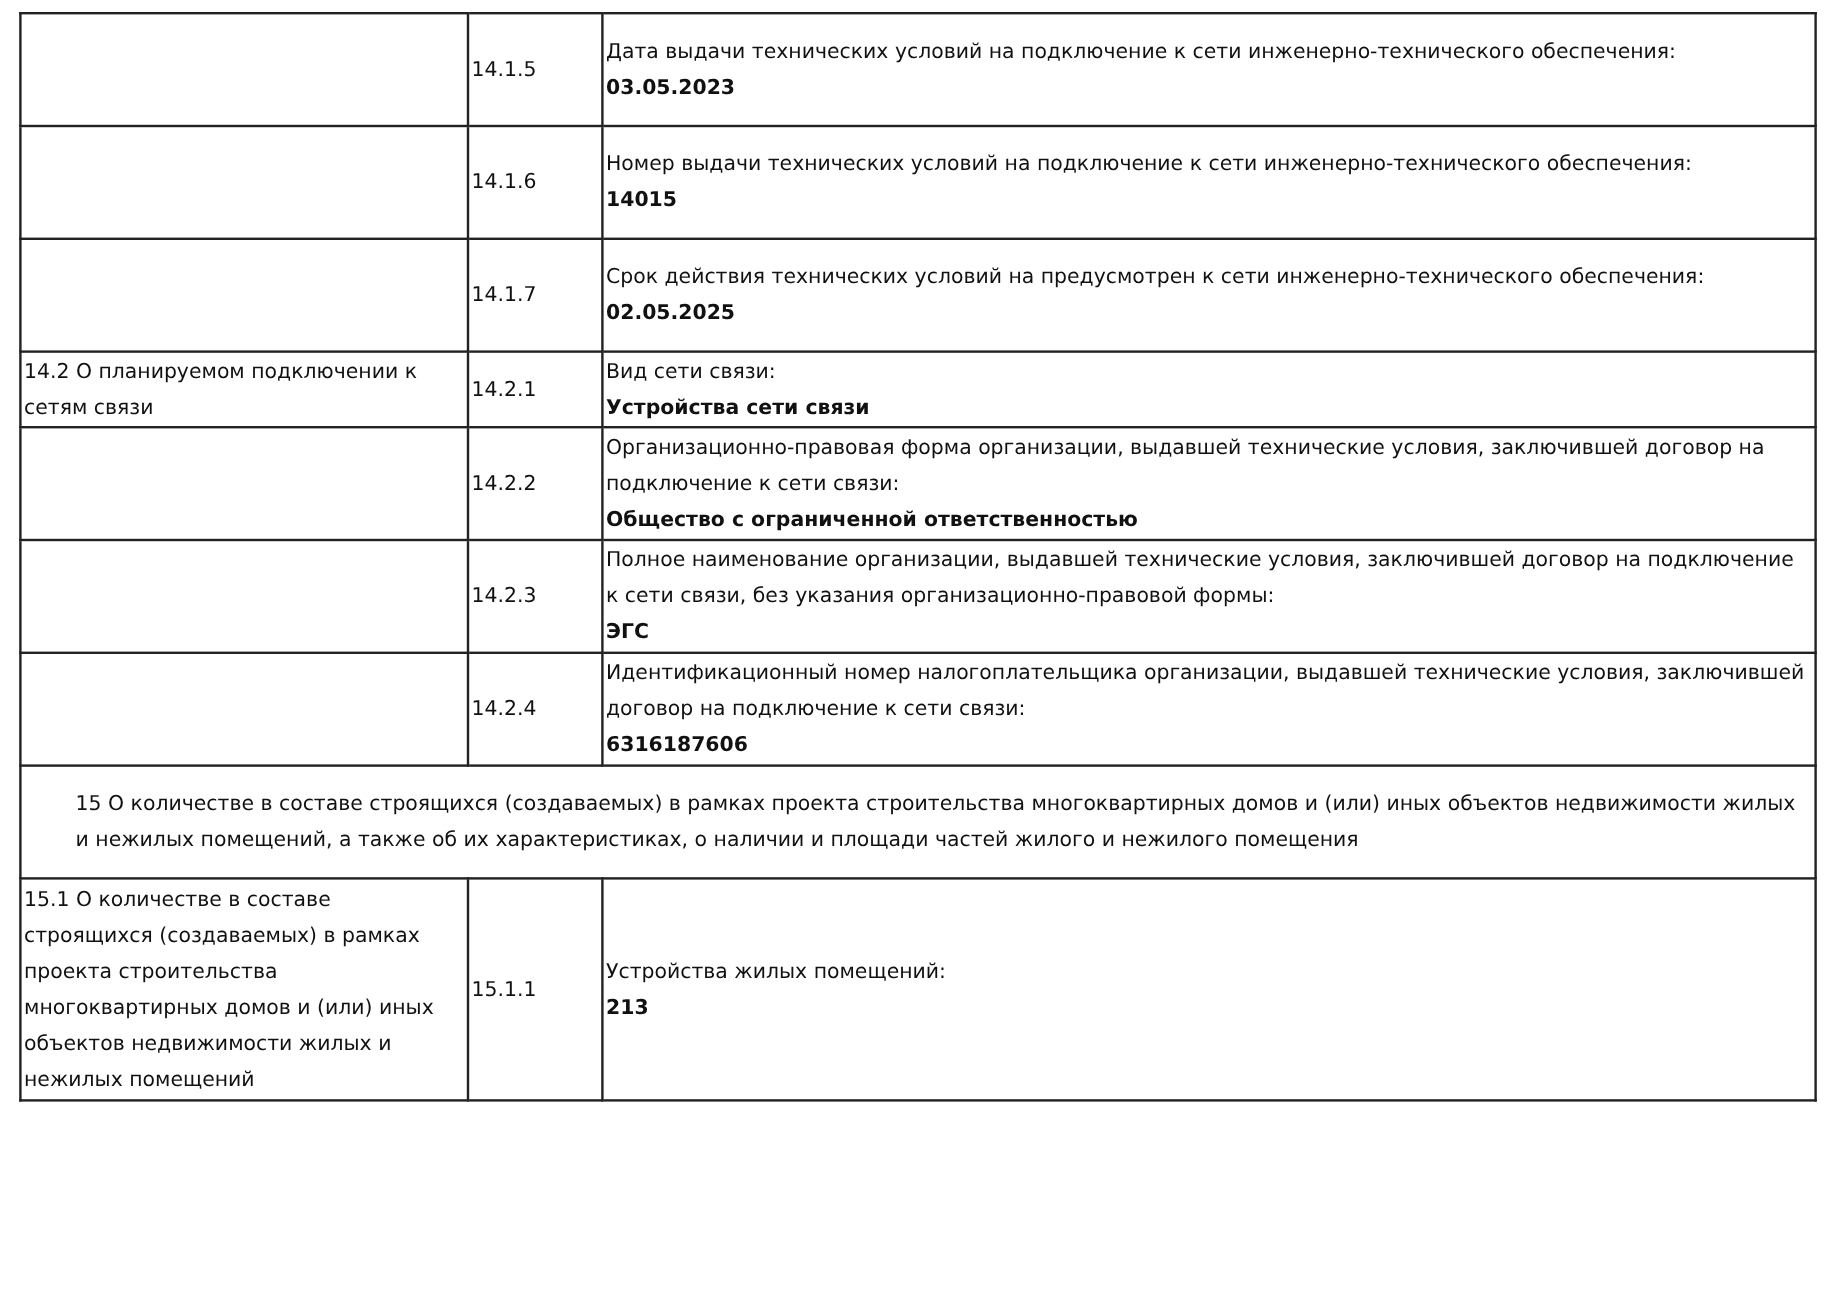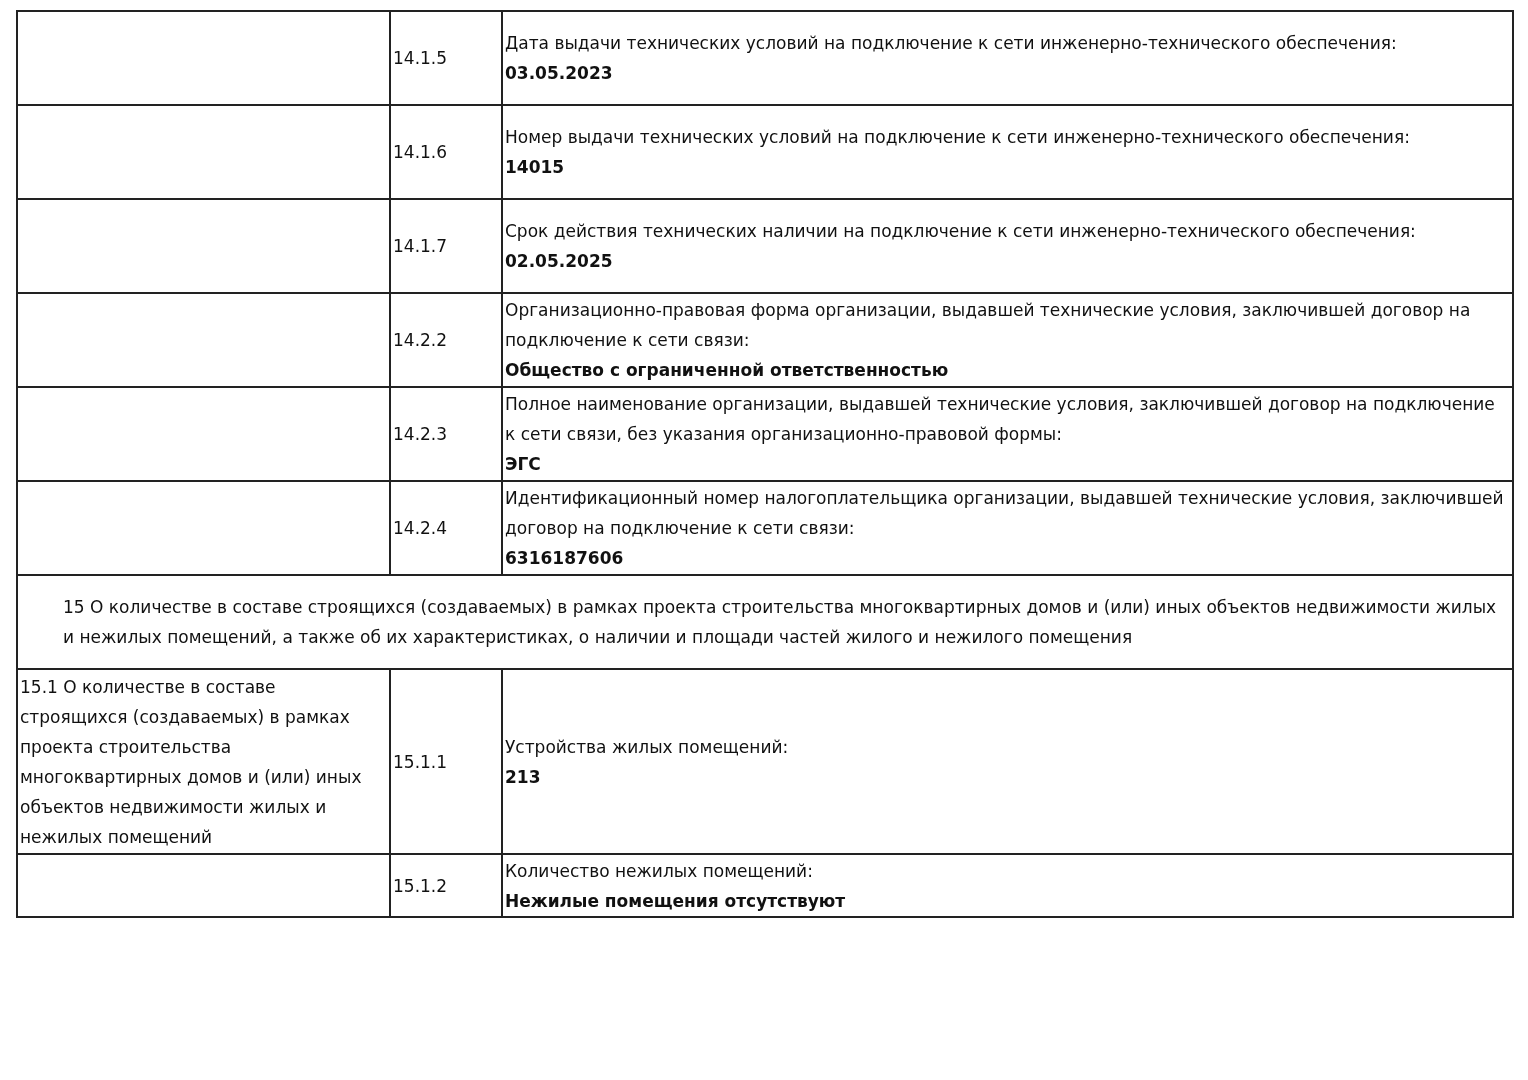--- a/index.html
+++ b/index.html
@@ -45,22 +45,30 @@
       <td class="num">14.1.6</td>
       <td>
         <span class="lbl">Номер выдачи технических условий на подключение к сети инженерно-технического обеспечения:</span>
         <span class="val">14015</span>
       </td>
     </tr>
     <tr class="h95">
       <td></td>
       <td class="num">14.1.7</td>
       <td>
-        <span class="lbl">Срок действия технических наличии на подключение к сети инженерно-технического обеспечения:</span>
+        <span class="lbl">Срок действия технических условий на предусмотрен к сети инженерно-технического обеспечения:</span>
         <span class="val">02.05.2025</span>
+      </td>
+    </tr>
+    <tr class="h65">
+      <td>14.2 О планируемом подключении к сетям связи</td>
+      <td class="num">14.2.1</td>
+      <td>
+        <span class="lbl">Вид сети связи:</span>
+        <span class="val">Устройства сети связи</span>
       </td>
     </tr>
     <tr class="h95">
       <td></td>
       <td class="num">14.2.2</td>
       <td>
         <span class="lbl">Организационно-правовая форма организации, выдавшей технические условия, заключившей договор на подключение к сети связи:</span>
         <span class="val">Общество с ограниченной ответственностью</span>
       </td>
     </tr>
@@ -84,22 +92,14 @@
       <td colspan="3">15 О количестве в составе строящихся (создаваемых) в рамках проекта строительства многоквартирных домов и (или) иных объектов недвижимости жилых и нежилых помещений, а также об их характеристиках, о наличии и площади частей жилого и нежилого помещения</td>
     </tr>
     <tr class="h187">
       <td class="sec">15.1 О количестве в составе строящихся (создаваемых) в рамках проекта строительства многоквартирных домов и (или) иных объектов недвижимости жилых и нежилых помещений</td>
       <td class="num">15.1.1</td>
       <td>
         <span class="lbl">Устройства жилых помещений:</span>
         <span class="val">213</span>
       </td>
     </tr>
-    <tr class="h65">
-      <td></td>
-      <td class="num">15.1.2</td>
-      <td>
-        <span class="lbl">Количество нежилых помещений:</span>
-        <span class="val">Нежилые помещения отсутствуют</span>
-      </td>
-    </tr>
   </tbody>
 </table>
 
 </body></html>

